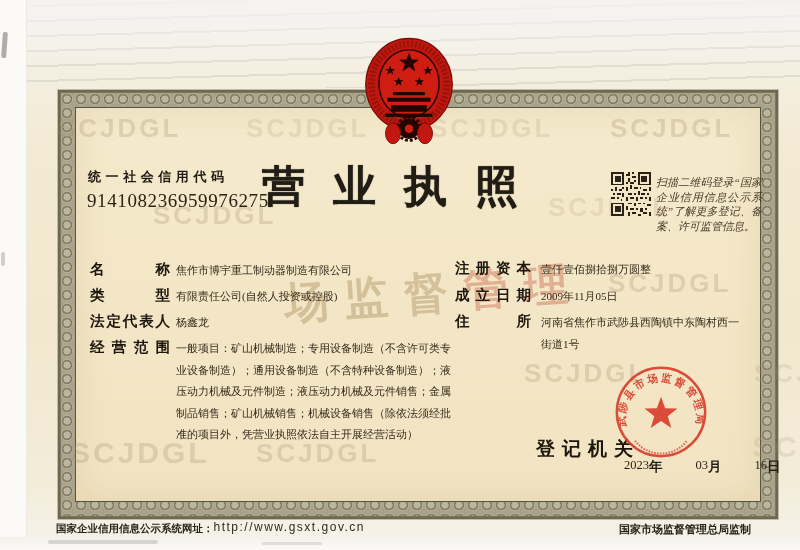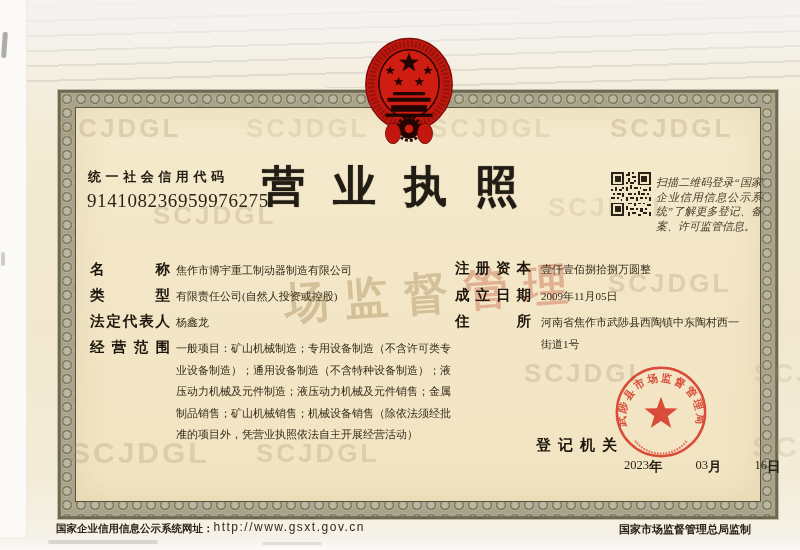--- a/index.html
+++ b/index.html
@@ -62,21 +62,21 @@
 
   
   .flabel{font-weight:bold;font-size:14.5px;color:#1d160c;text-align:justify;text-align-last:justify;}
   .fvalue{font-family:"Liberation Serif",serif;font-size:11px;color:#352a1a;line-height:21.6px;}
   .l-label{left:90px;width:80px;}
   .l-value{left:176px;width:276px;}
   .r-label{left:455px;width:76px;}
   .r-value{left:541px;width:204px;}
 
   
-  .reg-label{left:536px;top:436px;font-size:15px;font-weight:bold;letter-spacing:7px;color:#1d160c;white-space:nowrap;}
+  .reg-label{left:536px;top:436px;font-size:19px;font-weight:bold;letter-spacing:7px;color:#1d160c;white-space:nowrap;}
   .seal{left:613px;top:364px;width:96px;height:96px;opacity:.92;}
   .date-row{left:601px;top:458px;width:150px;font-size:13px;color:#241d12;white-space:nowrap;}
   .date-row .num{font-family:"Liberation Serif",serif;font-size:12.5px;position:relative;top:-2px;margin-left:23px;}
   .date-row .unit{font-weight:bold;font-size:13.5px;}
   .date-row .gap{display:inline-block;width:10px;}
 
   
   .footer-left{left:56px;top:521px;font-size:10.5px;font-weight:bold;color:#2a2318;white-space:nowrap;}
   .footer-left .url{font-family:Liberation Sans, sans-serif;font-weight:normal;font-size:12px;letter-spacing:1.5px;color:#32291c;position:relative;top:-1px;}
   .footer-right{left:619px;top:522px;font-size:11px;font-weight:bold;color:#2a2318;white-space:nowrap;}

